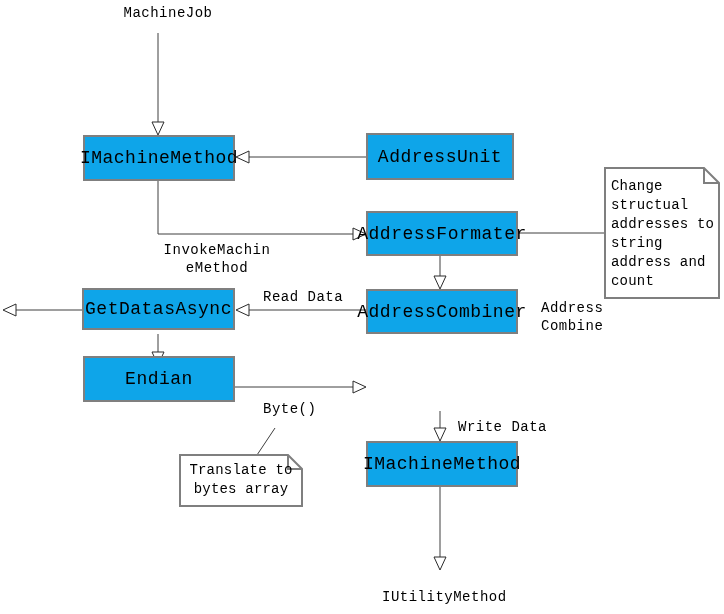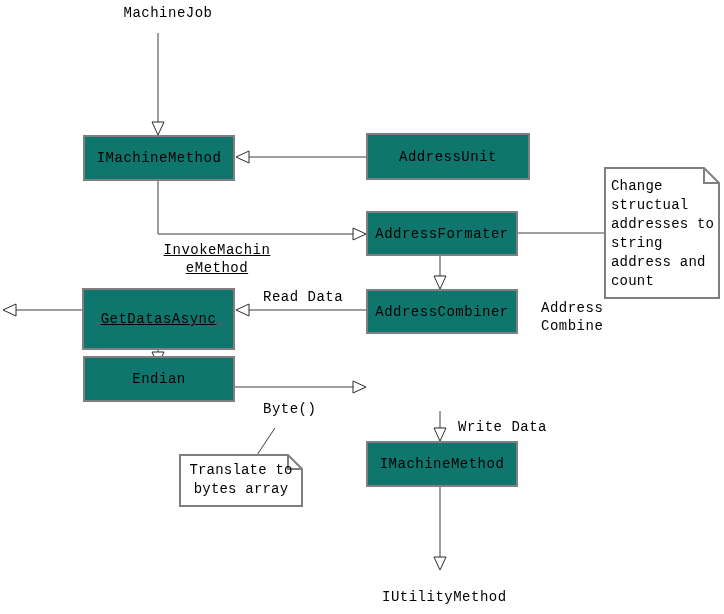--- a/index.html
+++ b/index.html
@@ -8,24 +8,24 @@
     width:724px;height:614px;
     background:#ffffff;
     font-family:"Liberation Mono","DejaVu Sans Mono",monospace;
     color:#000000;
     overflow:hidden;
   }
   #connector-layer{position:absolute;left:0;top:0;}
   .node{
     position:absolute;
     box-sizing:border-box;
-    background:#0f766e;
+    background:#0ea5e9;
     border:2px solid #7f7f7f;
     display:flex;align-items:center;justify-content:center;
-    font-size:14px;letter-spacing:0.5px;
+    font-size:18px;letter-spacing:0.5px;
     white-space:nowrap;
   }
   .flabel{
     position:absolute;
     font-size:14px;letter-spacing:0.5px;
     line-height:18px;
     white-space:pre-line;
   }
   .flabel.center{text-align:center;}
   .note-text{
@@ -79,38 +79,38 @@
 
     <path d="M605,168 L704,168 L719,183 L719,298 L605,298 Z" fill="#ffffff" stroke="#7f7f7f" stroke-width="2"></path>
     <polyline points="704,168 704,183 719,183" fill="none" stroke="#7f7f7f" stroke-width="2"></polyline>
 
     <path d="M180,455 L288,455 L302,469 L302,506 L180,506 Z" fill="#ffffff" stroke="#7f7f7f" stroke-width="2"></path>
     <polyline points="288,455 288,469 302,469" fill="none" stroke="#7f7f7f" stroke-width="2"></polyline>
   </svg>
 
   <div class="node" style="left:83px;top:135px;width:152px;height:46px;">IMachineMethod</div>
 
-  <div class="node" style="left:366px;top:133px;width:164px;height:47px;">AddressUnit</div>
+  <div class="node" style="left:366px;top:133px;width:148px;height:47px;">AddressUnit</div>
 
   <div class="node" style="left:366px;top:211px;width:152px;height:45px;">AddressFormater</div>
 
   <div class="node" style="left:366px;top:289px;width:152px;height:45px;">AddressCombiner</div>
 
-  <div class="node" style="left:82px;top:288px;width:153px;height:62px;text-decoration:underline;">GetDatasAsync</div>
+  <div class="node" style="left:82px;top:288px;width:153px;height:42px;">GetDatasAsync</div>
 
   <div class="node" style="left:83px;top:356px;width:152px;height:46px;">Endian</div>
 
 
   <div class="node" style="left:366px;top:441px;width:152px;height:46px;">IMachineMethod</div>
 
   <div class="flabel center" style="left:108px;top:4px;width:120px;">MachineJob</div>
 
   <div class="flabel center" style="left:382px;top:588px;width:120px;">IUtilityMethod</div>
 
-  <div class="flabel center" style="left:157px;top:241px;width:120px;text-decoration:underline;">InvokeMachin
+  <div class="flabel center" style="left:157px;top:241px;width:120px;">InvokeMachin
 eMethod</div>
 
   <div class="flabel" style="left:263px;top:288px;">Read Data</div>
 
   <div class="flabel" style="left:541px;top:299px;">Address
 Combine</div>
 
   <div class="flabel" style="left:263px;top:400px;">Byte()</div>
 
   <div class="flabel" style="left:458px;top:418px;">Write Data</div>

